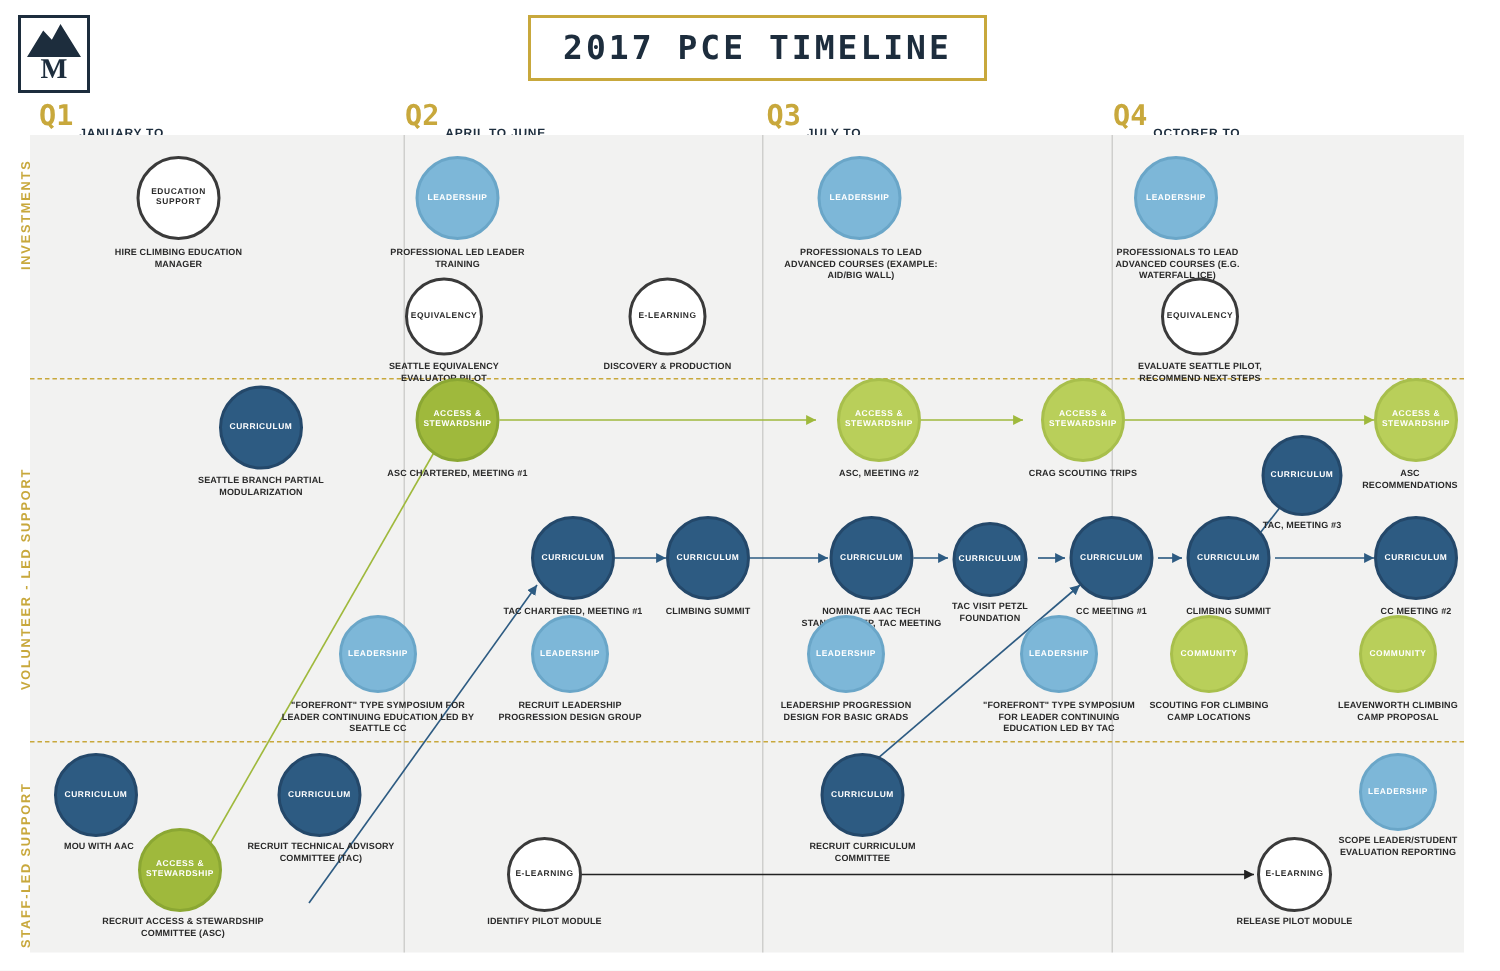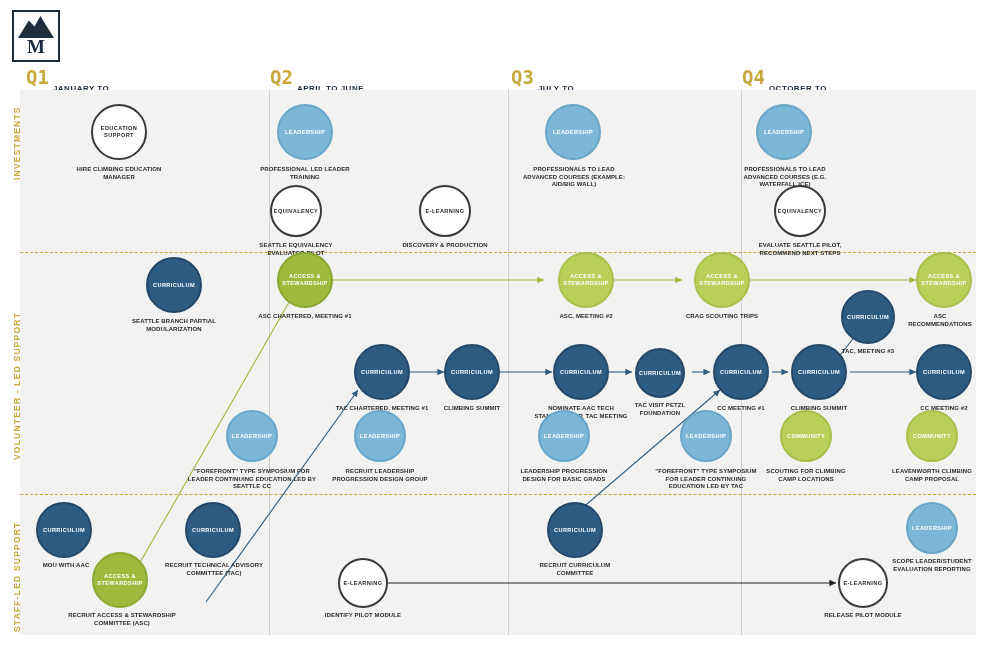--- a/index.html
+++ b/index.html
@@ -92,20 +92,23 @@
 </head>
 <body>
 
 <div id="root">
 
   <div class="logo">
     <div class="peak"></div>
     <div class="letter">M</div>
   </div>
 
+  <div class="title-box">
+    <span>2017 PCE TIMELINE</span>
+  </div>
 
   <div class="q-head" style="left:26px;">
     <div class="qnum">Q1</div>
     <div class="qlabel">JANUARY TO MARCH</div>
   </div>
   <div class="q-head" style="left:270px;">
     <div class="qnum">Q2</div>
     <div class="qlabel">APRIL TO JUNE</div>
   </div>
   <div class="q-head" style="left:511px;">

